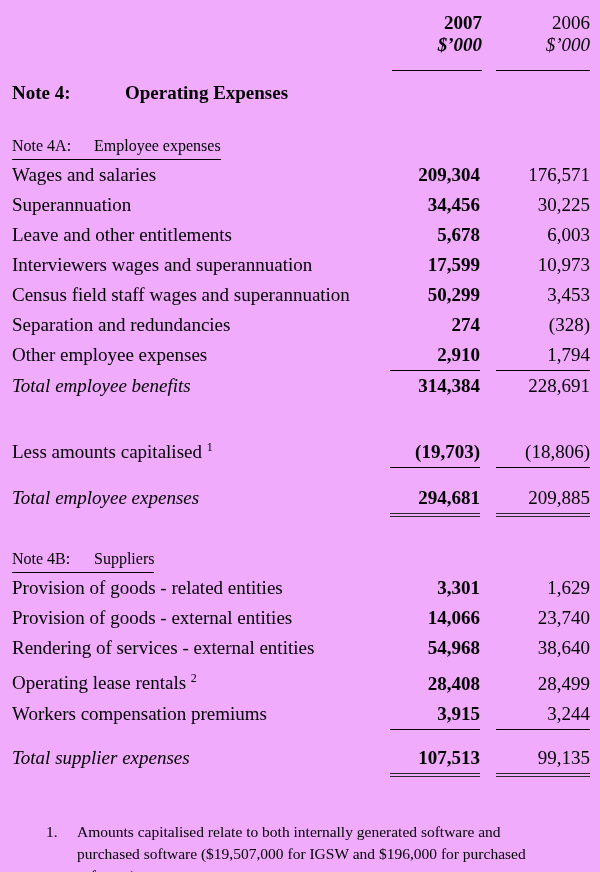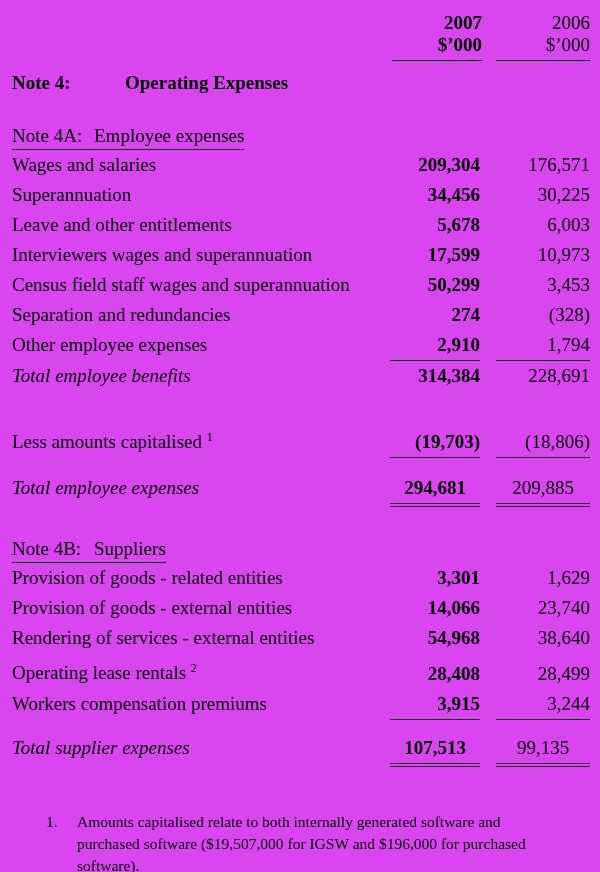--- a/index.html
+++ b/index.html
@@ -1,40 +1,40 @@
 <!DOCTYPE html>
 <html><head>
 <meta charset="utf-8">
 <style>
   html, body { margin:0; padding:0; background:#ffffff; }
   body { width:600px; font-family:"Liberation Serif", serif; color:#000; }
   .doc {
     width:600px; height:872px; box-sizing:border-box;
-    padding:12px 10px 0 12px; background:#d946ef; overflow:hidden;
+    padding:12px 10px 0 12px; background:#f0abfc; overflow:hidden;
   }
   .grid {
     display:grid;
     grid-template-columns: 1fr 90px 94px;
     column-gap:14px;
     align-items: baseline;
   }
   .num { text-align:right; }
   .b { font-weight:bold; }
   .bi { font-weight:normal; font-style:italic; }
   .yr-row { line-height:22px; font-size:19px; }
   .unit-row { line-height:22px; font-size:19px; }
-  .unit-cell { border-bottom:1.5px solid #000; padding-bottom:4px; }
+  .unit-cell { border-bottom:1.5px solid #000; padding-bottom:14px;font-style:italic; }
   .note4 { margin-top:9px; font-size:19px; line-height:26px; }
   .note4-label { display:inline-block; width:113px; }
-  .sec-head { font-size:19px; line-height:24px; }
+  .sec-head { font-size:16px; line-height:24px; }
   .sec-head-inner { display:inline-block; border-bottom:1.5px solid #000; padding-bottom:1px; }
   .sec-head-label { display:inline-block; width:82px; }
   .row { font-size:19px; line-height:30px; min-height:30px;gap:16px; }
   .cell-u { border-bottom:1.5px solid #000; }
-  .cell-uu { border-bottom:4px double #2a2a2a;text-align:center; }
+  .cell-uu { border-bottom:4px double #2a2a2a; }
   sup { font-size:12px; }
   .mt-4a   { margin-top:28px; }
   .mt-less { margin-top:31px; }
   .mt-texp { margin-top:15px; }
   .mt-4b   { margin-top:30px; }
   .mt-tsup { margin-top:13px; }
   .footnotes { margin-top:44px; }
   .footnote { display:flex; font-size:15.5px; line-height:22px; margin-left:34px; }
   .fn-marker { width:31px; flex:none; }
   .fn-text { width:488px; }

